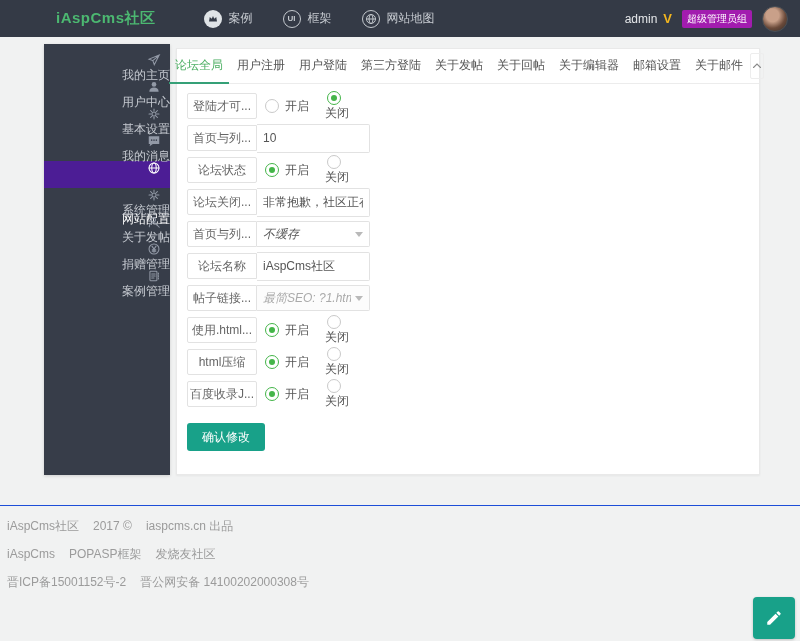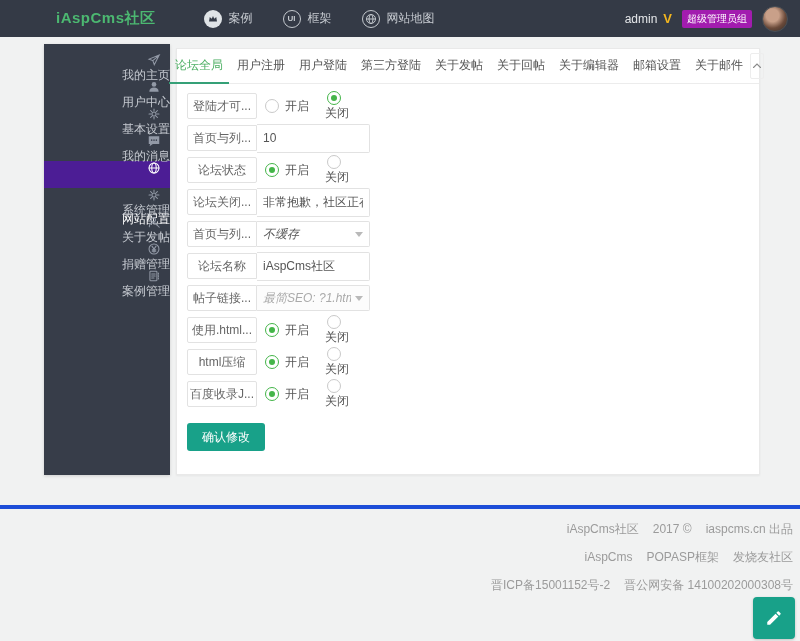--- a/index.html
+++ b/index.html
@@ -93,21 +93,21 @@
   .radio.checked .circ::after { content:''; position:absolute; left:3px; top:3px; right:3px; bottom:3px; background:#44b549; border-radius:50%; }
   .submit-btn {
     margin-top:10px; height:28px; padding:0 15px; background:#18a189; color:#fff;
     font-size:12px; border:none; border-radius:3px; cursor:pointer;
     font-family:"Liberation Sans","DejaVu Sans",sans-serif;
   }
 
   
   .footer {
     position:absolute; left:0; right:0; top:505px; height:136px;
-    border-top:4px solid #1d4ed8; background:#f1f2f2; text-align:right; padding-top:12px;
+    border-top:1px solid #1d4ed8; background:#f1f2f2; text-align:left; padding-top:12px;
   }
   .f-line { font-size:12px; color:#9b9b9b; margin-bottom:11px; }
   .f-line span { margin:0 7px; }
   .f-link { cursor:pointer; }
 
   
   .fab {
     position:absolute; right:5px; bottom:2px; width:42px; height:42px;
     background:#18a189; border-radius:4px; display:flex; align-items:center; justify-content:center;
     cursor:pointer; box-shadow:0 1px 3px rgba(0,0,0,.2);

